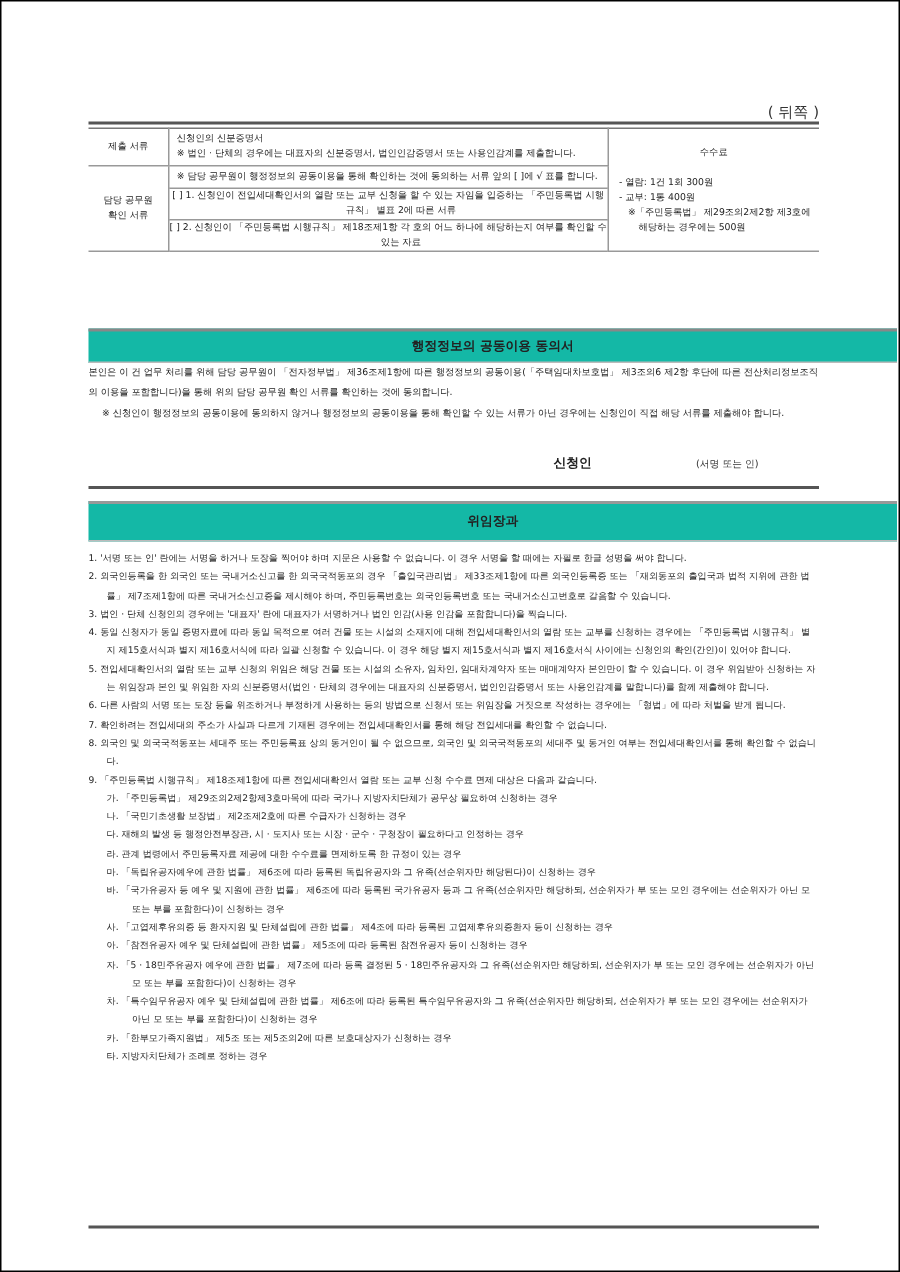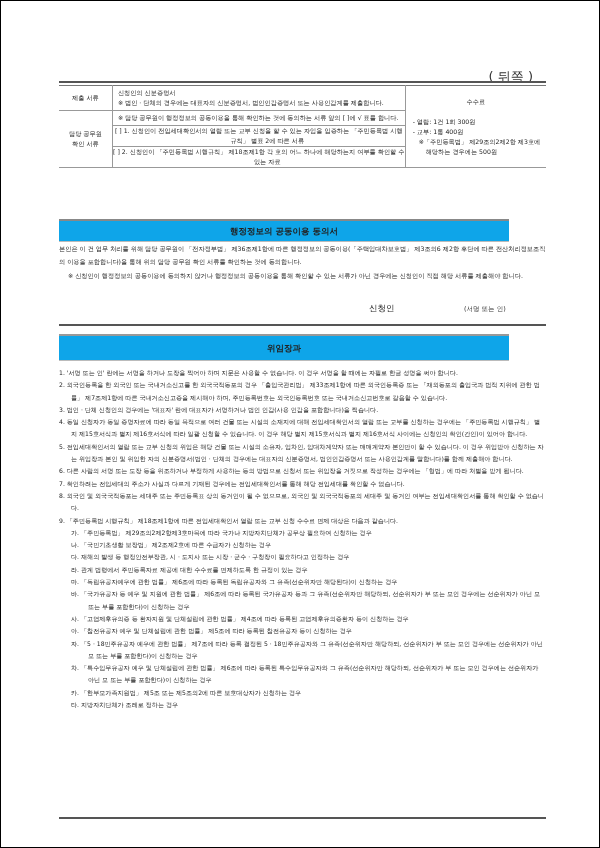--- a/index.html
+++ b/index.html
@@ -6,49 +6,49 @@
   body {
     width: 600px; height: 848px; background: #ffffff; position: relative;
     font-family: "DejaVu Sans", sans-serif; color: #222; overflow: hidden;
   }
   .frame {
     position: absolute; left: 0; top: 0; width: 598px; height: 846px;
     border: 1px solid #000;
   }
   .page { position: absolute; left: 59px; top: 0; width: 487px; }
   .back-label {
-    position: absolute; top: 68px; right: 13px; font-size: 13px; color: #333;
+    position: absolute; top: 68px; right: 0; font-size: 10px; color: #333;
   }
   .rule-thick { position: absolute; left: 0; width: 487px; height: 0; border-top: 2px solid #555; }
 
   table.docs {
     position: absolute; left: 0; top: 85px; width: 487px; border-collapse: collapse;
     font-size: 6.2px; line-height: 10px;
   }
   table.docs td { border: 1px solid #999; padding: 2px 5px; vertical-align: middle; }
   table.docs tr:first-child td { border-top: 1px solid #777; }
   table.docs td:first-child { border-left: none; text-align: center; width: 52px; padding: 0; }
   table.docs td:last-child { border-right: none; width: 128px; }
   table.docs .mid { width: 277px; }
   .ind { padding-left: 7px; text-indent: -7px; }
   .ind2 { padding-left: 17px; text-indent: -17px; }
   .sub-row td.mid { border-top: 1px dotted #bbb; }
   .fee-title { text-align: center; margin-bottom: 10px; }
   .fee-line { margin-left: 2px; }
   .fee-note { margin-left: 8px; padding-left: 7px; text-indent: -7px; }
 
   .section-head {
-    position: absolute; left: 0; width: 450px; background: #0ea5e9;
+    position: absolute; left: 0; width: 539px; background: #14b8a6;
     text-align: center; font-weight: bold; font-size: 8.5px; color: #222;
     border-top: 1px solid #888; border-bottom: 1px solid #bbb;
   }
   .consent-body { position: absolute; left: 0; width: 487px; font-size: 6.2px; line-height: 12.5px; }
   .consent-note { padding-left: 14px; text-indent: -8px; margin-left: 3px; }
   .sign-row { position: absolute; top: 303px; left: 0; width: 487px; font-size: 7px; }
-  .sign-name { position: absolute; left: 310px; font-size: 8.5px; font-weight: normal; }
+  .sign-name { position: absolute; left: 310px; font-size: 8.5px; font-weight: bold; }
   .sign-hint { position: absolute; left: 405px; font-size: 6.5px; color: #333; }
 
   .notes { position: absolute; left: 0; top: 367px; width: 487px; font-size: 6.1px; line-height: 12.3px; }
   .n1 { padding-left: 12px; text-indent: -12px; }
   .n2 { padding-left: 29px; text-indent: -17px; margin-left: 0; }
 </style>
 </head>
 <body>
 
 <div class="frame"></div>

